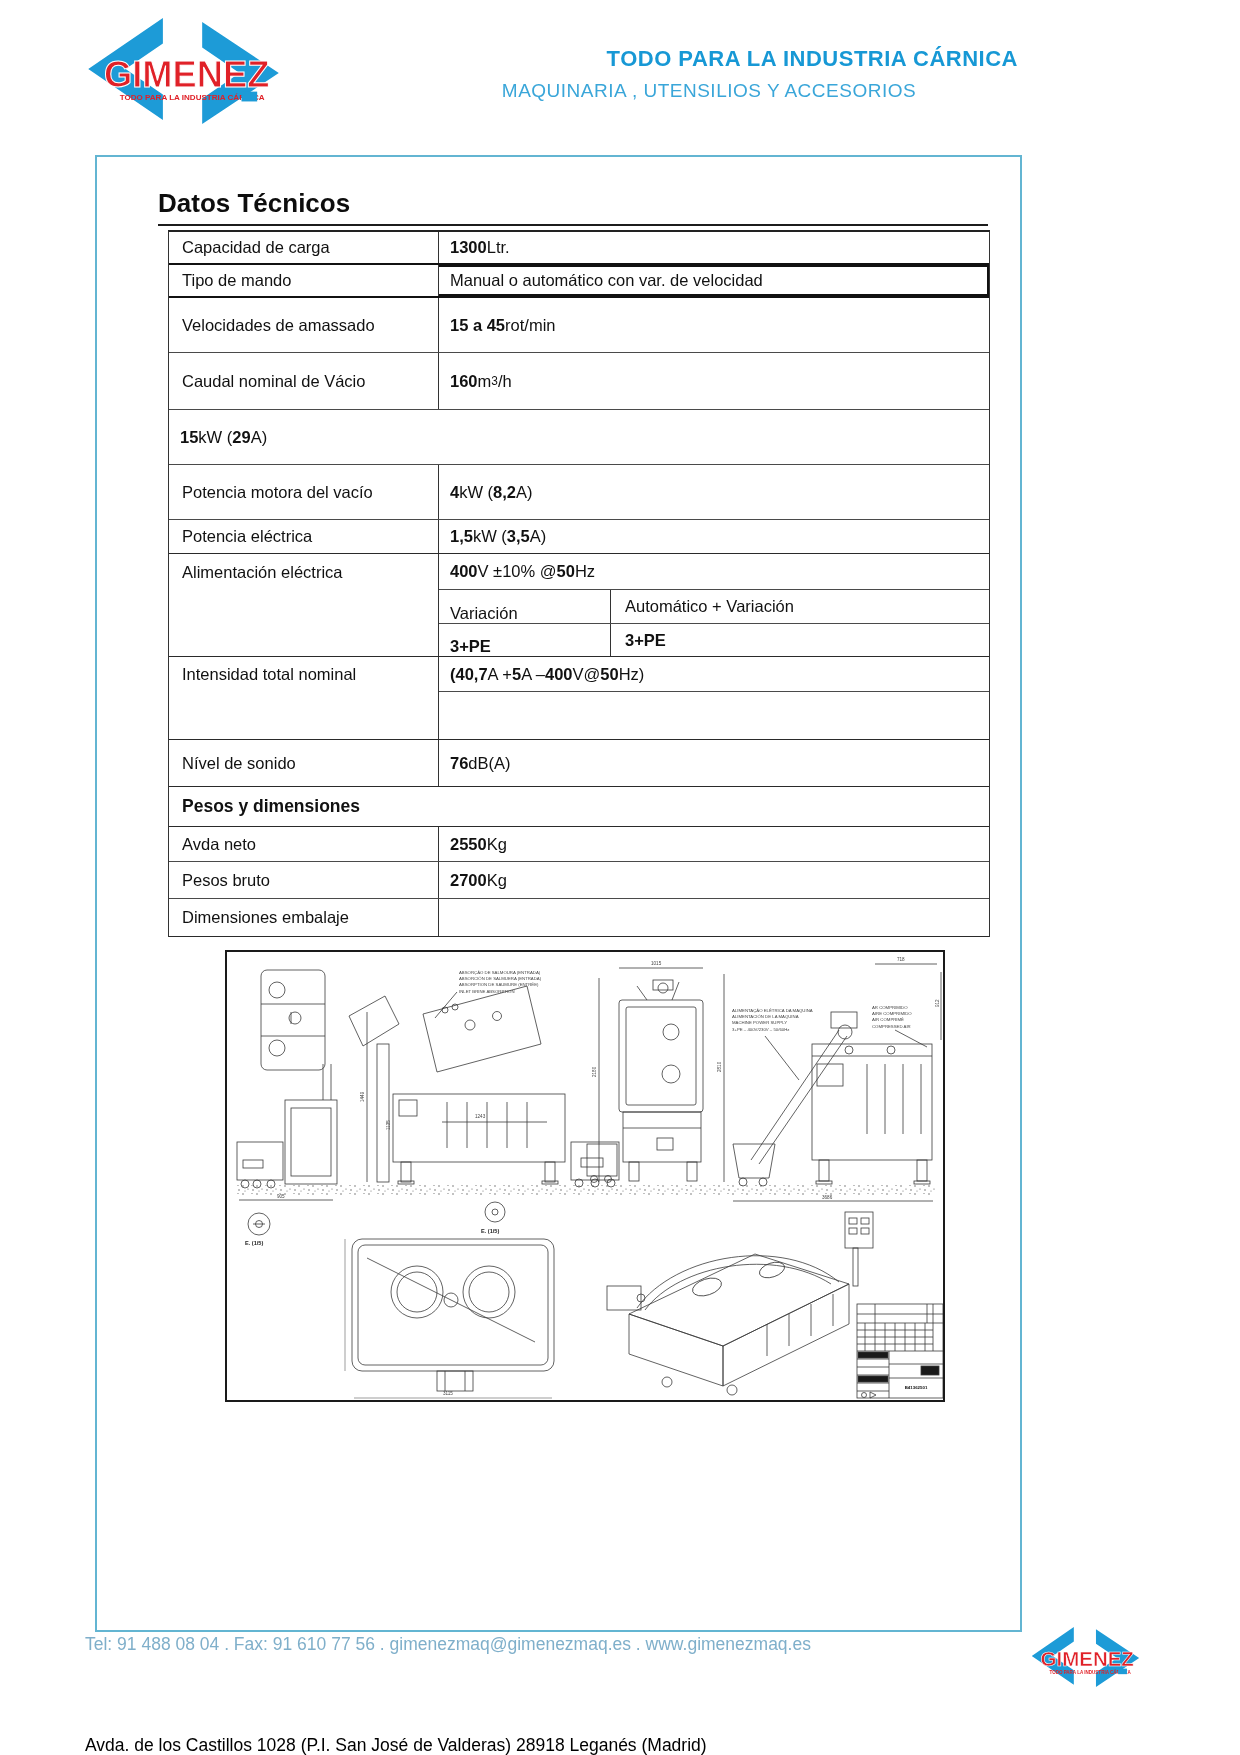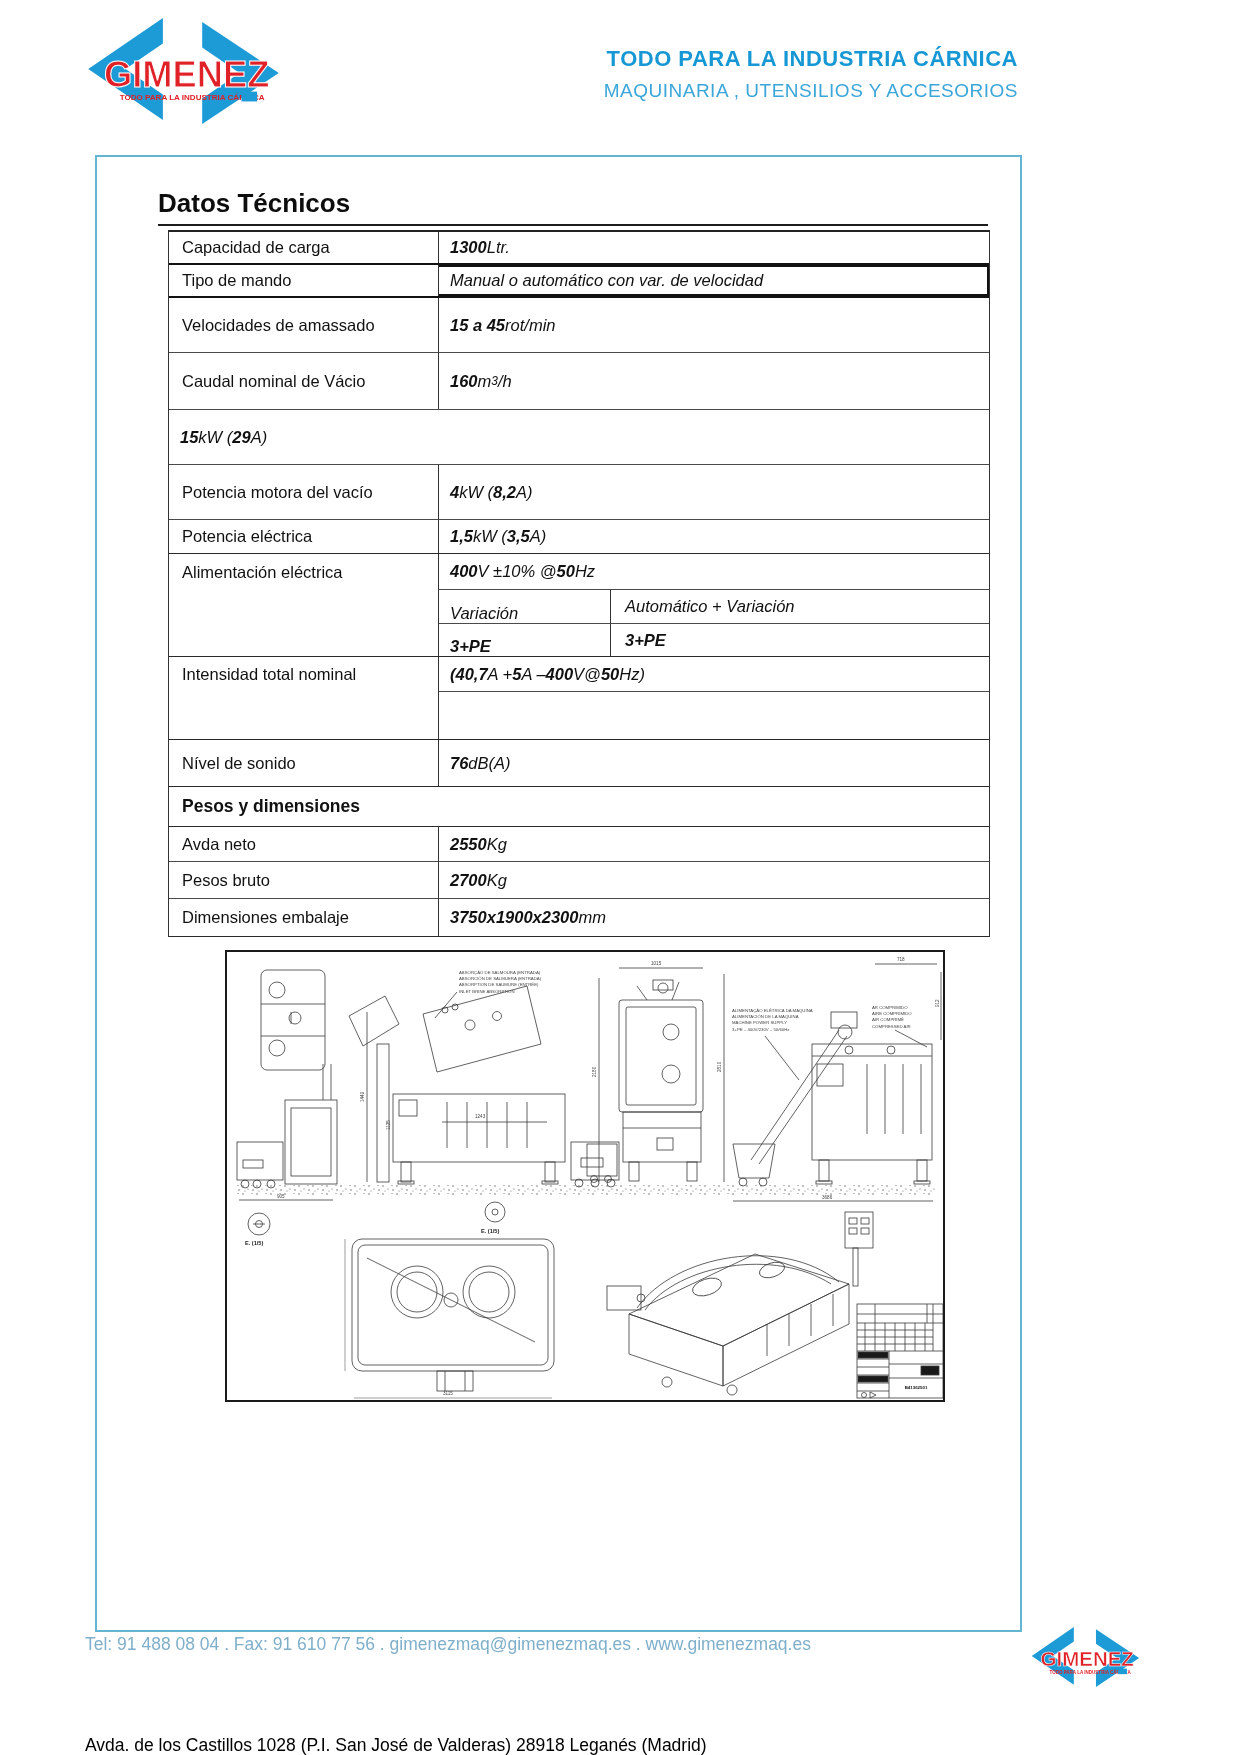--- a/index.html
+++ b/index.html
@@ -1,36 +1,36 @@
 <!DOCTYPE html>
 <html><head>
 <meta charset="utf-8">
 <style>
   html,body{margin:0;padding:0;background:#fff;}
   .page{position:relative;width:1240px;height:1755px;background:#fff;overflow:hidden;
         font-family:"Liberation Sans",sans-serif;color:#111;border-radius:13px;}
   
   .head-title{position:absolute;top:46px;right:222px;left:400px;text-align:right;
     font-size:22px;font-weight:bold;color:#1798d5;letter-spacing:.5px;}
-  .head-sub{position:absolute;top:80px;right:222px;left:400px;text-align:right;
+  .head-sub{position:absolute;top:80px;right:222px;left:400px;text-align:center;
     font-size:19px;color:#3aa6d9;letter-spacing:.5px;}
   
   .frame{position:absolute;left:95px;top:155px;width:923px;height:1473px;
     border:2px solid #63b5d2;}
   
   .sec-title{position:absolute;left:158px;top:188px;font-size:26px;font-weight:bold;color:#0d0d0d;}
   .title-rule{position:absolute;left:158px;top:224px;width:830px;height:2px;background:#1c1c1c;}
   
   .spec{position:absolute;left:168px;top:230px;width:820px;
     border-top:2px solid #222;border-left:1.5px solid #333;border-right:1.5px solid #333;
     font-size:16.5px;}
   .trow{position:relative;display:flex;align-items:center;box-sizing:border-box;}
   .tl{width:270px;box-sizing:border-box;padding-left:13px;align-self:stretch;
       display:flex;align-items:center;border-right:1.5px solid #333;}
-  .tv{flex:1;box-sizing:border-box;padding-left:11px;align-self:stretch;display:flex;align-items:center;font-style:italic;}
+  .tv{flex:1;box-sizing:border-box;padding-left:11px;align-self:stretch;display:flex;align-items:center;}
   .sep-thin{border-bottom:1px solid #4a4a4a;align-items:flex-end;}
   .sep-med{border-bottom:1.6px solid #2a2a2a;}
   .sep-thick{border-bottom:2.2px solid #111;}
   .vline-thin .tv{border-bottom:1px solid #4a4a4a;}
   .boxed{border:2px solid #111;border-left:none;}
   .subcells{padding-left:0;}
   .sv1{width:172px;box-sizing:border-box;padding-left:11px;align-self:stretch;
        display:flex;align-items:flex-end;border-right:1.2px solid #333;}
   .sv2{flex:1;box-sizing:border-box;padding-left:14px;align-self:stretch;display:flex;align-items:center;}
   .section-row{font-weight:bold;font-size:17.5px;padding-left:13px;}
@@ -201,24 +201,20 @@
     </div>
     <div class="trow sep-thin" style="height:37px">
       <div class="tl">Pesos bruto</div>
       <div class="tv">
           <span class="b">2700</span>
           <span> Kg</span>
         </div>
     </div>
     <div class="trow sep-med" style="height:38px">
       <div class="tl">Dimensiones embalaje</div>
-      <div class="tv">
-          <span class="b">3750x1900x2300</span>
-          <span> mm</span>
-        </div>
     </div>
   </div>
 
   <div class="drawing">
     <svg viewBox="0 0 716 448">
       <defs>
         <pattern id="stip" width="14" height="8" patternUnits="userSpaceOnUse">
           <circle cx="2" cy="2" r=".7" fill="#555"></circle>
             <circle cx="7" cy="5" r=".6" fill="#555"></circle>
           <circle cx="11" cy="1.5" r=".5" fill="#555"></circle>

